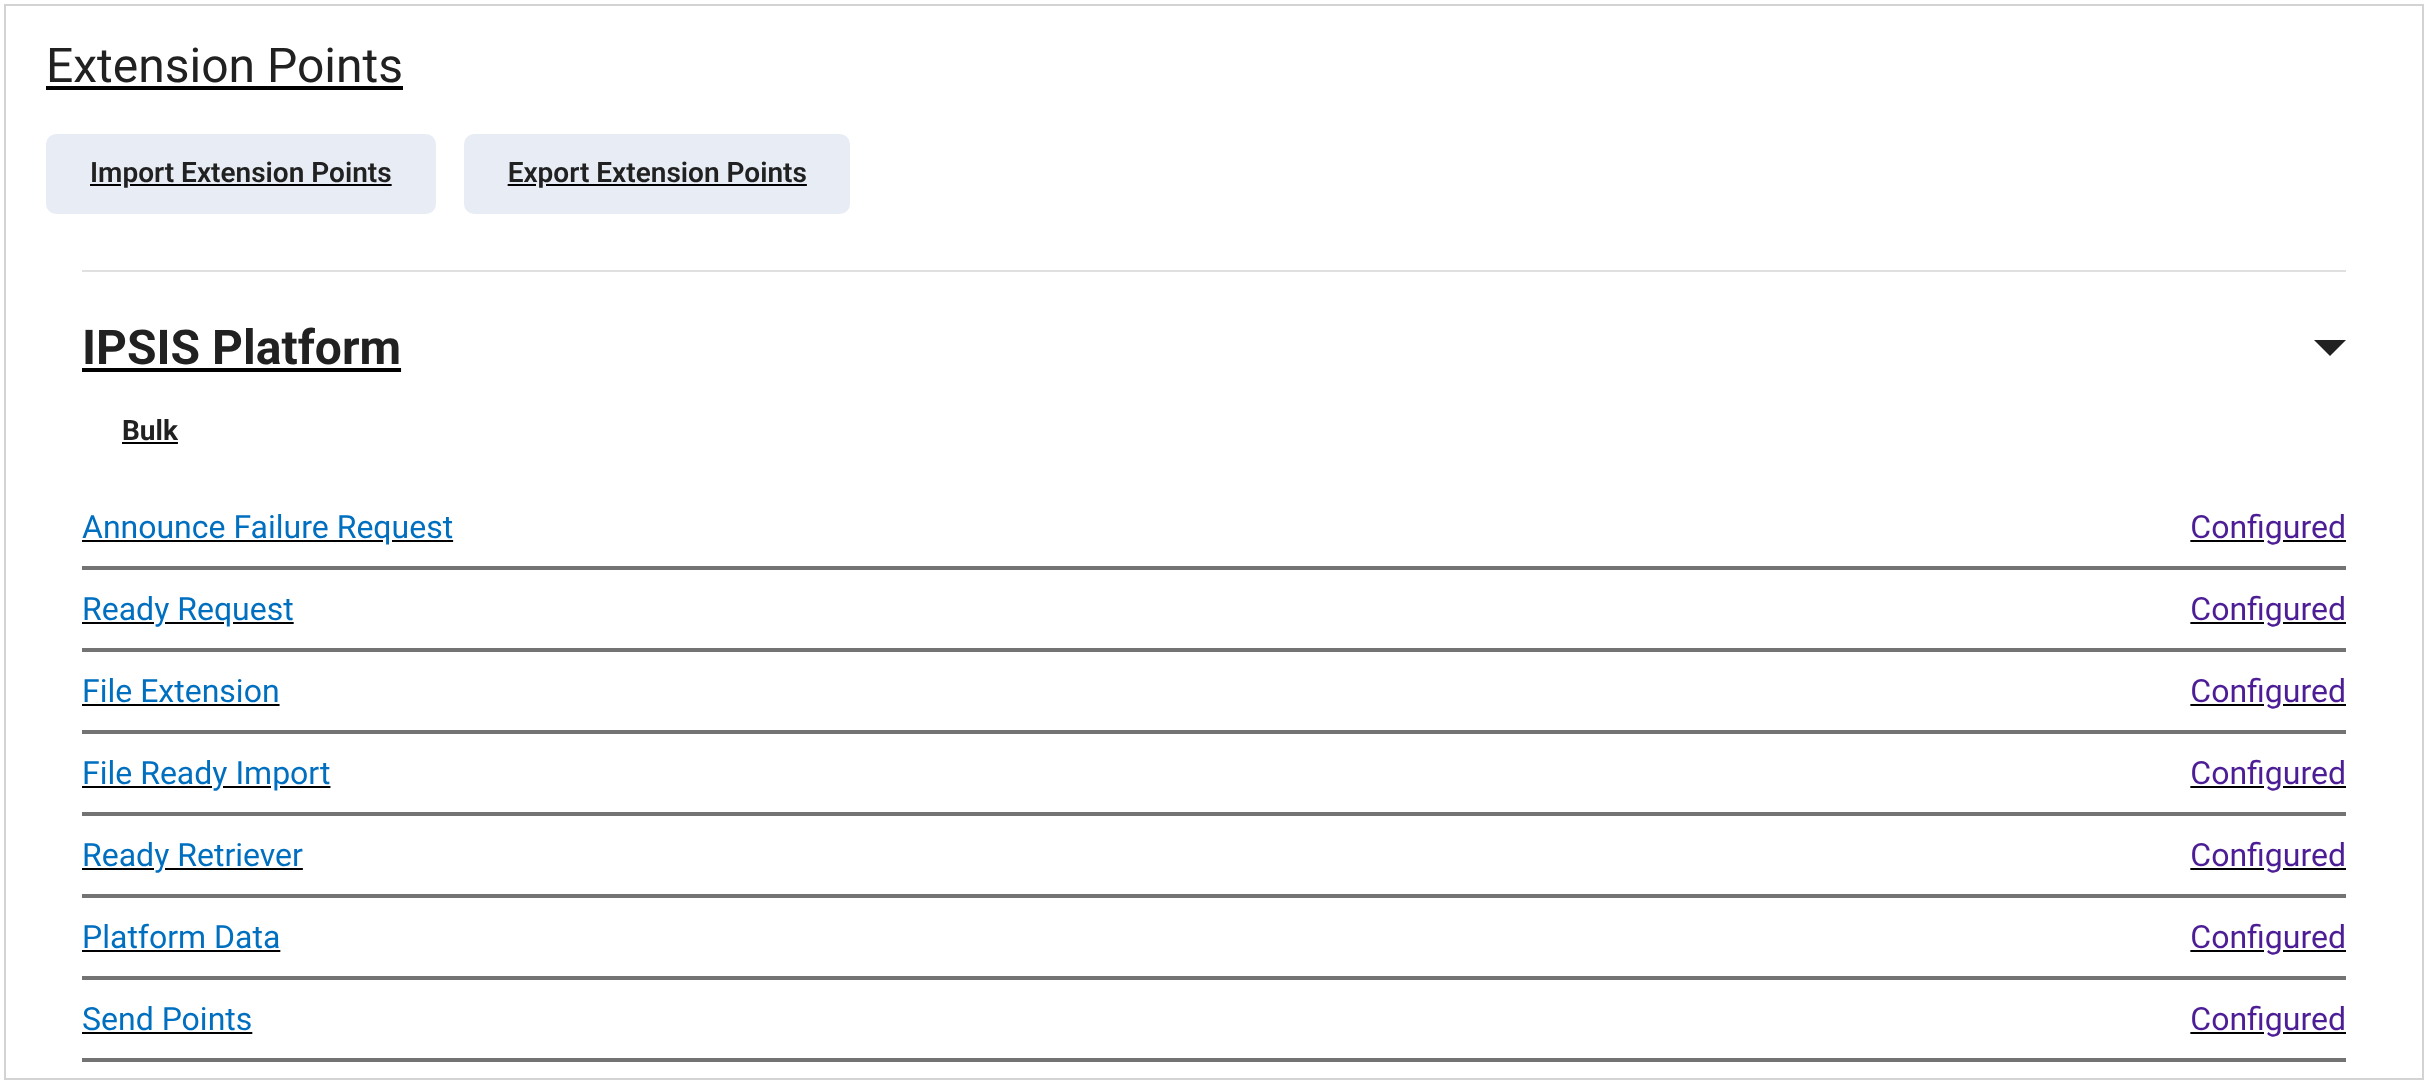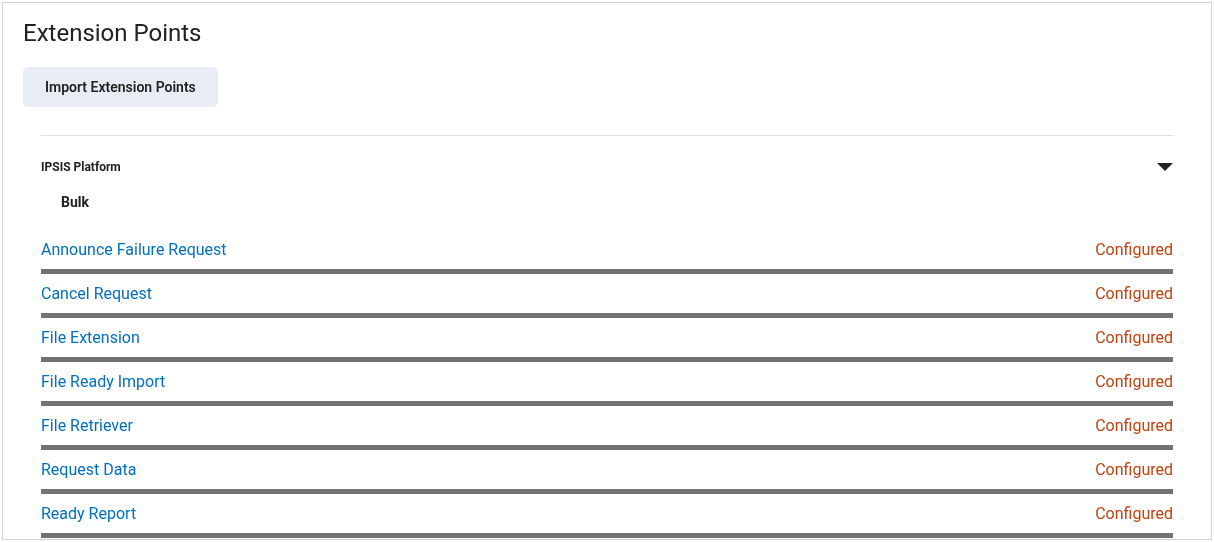--- a/index.html
+++ b/index.html
@@ -11,20 +11,21 @@
       font-family: -apple-system, BlinkMacSystemFont, "Segoe UI", Roboto, "Helvetica Neue", Arial, sans-serif;
       background: #ffffff;
       padding: 2px;
     }
     .container {
       border: 1px solid #d3d3d3;
       width: 1210px;
       height: 538px;
       padding: 16px 20px;
       background: #ffffff;
+      text-decoration: underline;
     }
     .page-title {
       font-size: 24px;
       font-weight: 400;
       color: #212121;
       margin-bottom: 20px;
     }
     .button-row {
       display: flex;
       gap: 14px;
@@ -52,21 +53,21 @@
       margin-right: 18px;
     }
     .section-header {
       display: flex;
       justify-content: space-between;
       align-items: center;
       margin-bottom: 20px;
       cursor: pointer;
     }
     .section-title {
-      font-size: 12px;
+      font-size: 24px;
       font-weight: 700;
       color: #212121;
     }
     .chevron {
       width: 0;
       height: 0;
       border-left: 8px solid transparent;
       border-right: 8px solid transparent;
       border-top: 8px solid #212121;
     }
@@ -75,75 +76,76 @@
       font-weight: 700;
       color: #212121;
       margin-bottom: 20px;
       padding-left: 20px;
     }
     .item-row {
       display: flex;
       justify-content: space-between;
       align-items: center;
       padding: 10px 0;
-      border-bottom: 5px solid #737373;
+      border-bottom: 2px solid #737373;
     }
     .item-link {
       color: #006fbf;
       font-size: 16px;
       text-decoration: none;
       cursor: pointer;
     }
     .item-status {
-      color: #c2410c;
+      color: #4c1d95;
       font-size: 16px;
     }
   </style>
 </head>
 <body>
 
 <div class="container">
   <h1 class="page-title">Extension Points</h1>
 
   <div class="button-row">
     <button class="btn">Import Extension Points</button>
+    <button class="btn">Export Extension Points</button>
   </div>
 
   <hr class="divider">
 
   <div class="section">
     <div class="section-header">
       <span class="section-title">IPSIS Platform</span>
       <span class="chevron"></span>
     </div>
 
     <div class="subsection-title">Bulk</div>
 
     <div class="item-row">
       <a class="item-link">Announce Failure Request</a>
       <span class="item-status">Configured</span>
     </div>
     <div class="item-row">
-      <a class="item-link">Cancel Request</a>
+      <a class="item-link">Ready Request</a>
       <span class="item-status">Configured</span>
     </div>
     <div class="item-row">
       <a class="item-link">File Extension</a>
       <span class="item-status">Configured</span>
     </div>
     <div class="item-row">
       <a class="item-link">File Ready Import</a>
       <span class="item-status">Configured</span>
     </div>
     <div class="item-row">
-      <a class="item-link">File Retriever</a>
+      <a class="item-link">Ready Retriever</a>
       <span class="item-status">Configured</span>
     </div>
     <div class="item-row">
-      <a class="item-link">Request Data</a>
+      <a class="item-link">Platform Data</a>
       <span class="item-status">Configured</span>
     </div>
     <div class="item-row">
-      <a class="item-link">Ready Report</a>
+      <a class="item-link">Send Points</a>
       <span class="item-status">Configured</span>
     </div>
   </div>
 </div>
 
 </body></html>

